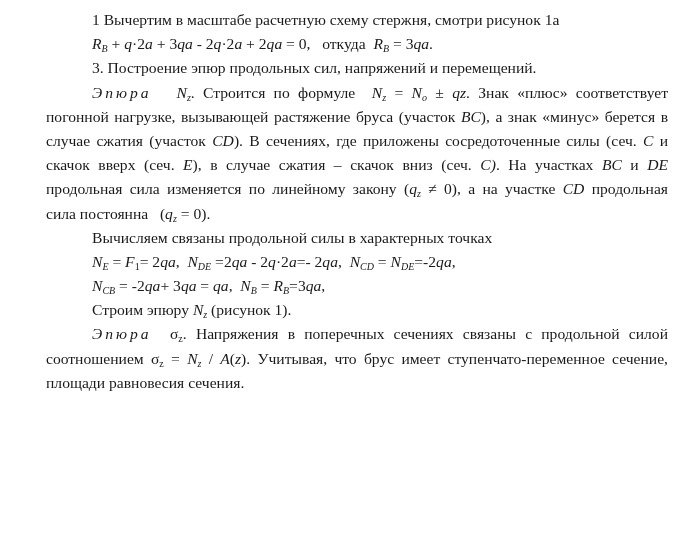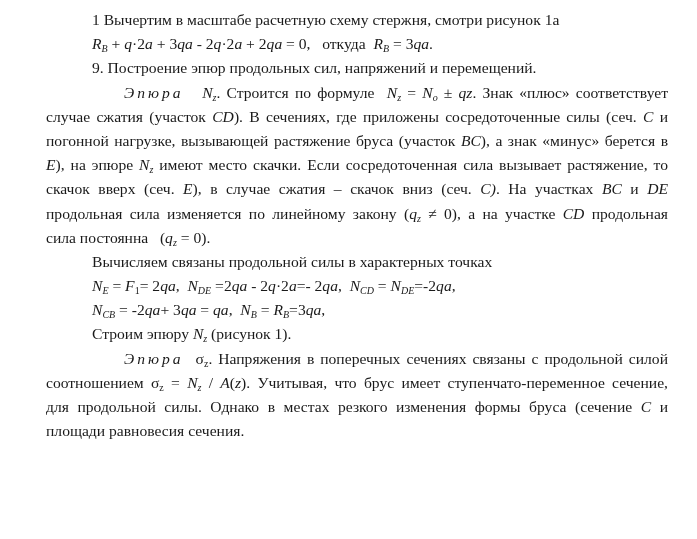--- a/index.html
+++ b/index.html
@@ -4,44 +4,42 @@
 <style>
   html, body { margin: 0; padding: 0; background: #ffffff; }
   body { width: 697px; height: 539px; overflow: hidden; position: relative;
          font-family: "Liberation Serif", "DejaVu Serif", serif; color: #1a1a1a; }
   .doc { position: absolute; left: 46px; top: 8px; width: 622px; font-size: 15.6px; line-height: 24.2px; }
   .ln { white-space: nowrap; height: 24.2px; }
   .ind { padding-left: 46px; }
   .just { text-align: justify; text-align-last: justify; white-space: normal; }
   .i { font-style: italic; }
   sub { font-size: 10px; vertical-align: -3px; line-height: 0; }
-  .sp { letter-spacing: 3px; margin-left: 32px; }
+  .sp { letter-spacing: 3px; }
 </style>
 </head>
 <body>
 
 <div class="doc">
   <div class="ln ind"><span>1 Вычертим в масштабе расчетную схему стержня, смотри рисунок 1а</span></div>
   <div class="ln ind"><span class="i">R<sub>B</sub></span> + <span class="i">q</span>·2<span class="i">a</span> + 3<span class="i">qa</span> - 2<span class="i">q</span>·2<span class="i">a</span> + 2<span class="i">qa</span> = 0,&nbsp;&nbsp;&nbsp;откуда&nbsp;&nbsp;<span class="i">R<sub>B</sub></span> = 3<span class="i">qa</span>.</div>
-  <div class="ln ind"><span>9. Построение эпюр продольных сил, напряжений и перемещений.</span></div>
+  <div class="ln ind"><span>3. Построение эпюр продольных сил, напряжений и перемещений.</span></div>
 
   <div>
     <div class="ln ind just"><span class="i sp">Эпюра</span>&nbsp;&nbsp;&nbsp;<span class="i">N<sub>z</sub></span>. Строится по формуле &nbsp;<span class="i">N<sub>z</sub></span> = <span class="i">N<sub>o</sub></span> ± <span class="i">qz</span>. Знак «плюс» соответствует</div>
+    <div class="ln just">погонной нагрузке, вызывающей растяжение бруса (участок <span class="i">BC</span>), а знак «минус» берется в</div>
     <div class="ln just">случае сжатия (участок <span class="i">CD</span>). В сечениях, где приложены сосредоточенные силы (сеч. <span class="i">C</span> и</div>
-    <div class="ln just">погонной нагрузке, вызывающей растяжение бруса (участок <span class="i">BC</span>), а знак «минус» берется в</div>
-    <div class="ln just"><span class="i">E</span>), на эпюре <span class="i">N<sub>z</sub></span> имеют место скачки. Если сосредоточенная сила вызывает растяжение, то</div>
     <div class="ln just">скачок вверх (сеч. <span class="i">E</span>), в случае сжатия – скачок вниз (сеч. <span class="i">C)</span>. На участках <span class="i">BC</span> и <span class="i">DE</span></div>
     <div class="ln just">продольная сила изменяется по линейному закону (<span class="i">q<sub>z</sub></span> ≠ 0), а на участке <span class="i">CD</span> продольная</div>
     <div class="ln">сила постоянна &nbsp;&nbsp;(<span class="i">q<sub>z</sub></span> = 0).</div>
   </div>
 
   <div class="ln ind"><span>Вычисляем связаны продольной силы в характерных точках</span></div>
   <div class="ln ind"><span class="i">N<sub>E</sub></span> = <span class="i">F</span><sub>1</sub>= 2<span class="i">qa</span>,&nbsp;&nbsp;<span class="i">N<sub>DE</sub></span> =2<span class="i">qa</span> - 2<span class="i">q</span>·2<span class="i">a</span>=- 2<span class="i">qa</span>,&nbsp;&nbsp;<span class="i">N<sub>CD</sub></span> = <span class="i">N<sub>DE</sub></span>=-2<span class="i">qa</span>,</div>
   <div class="ln ind"><span class="i">N<sub>CB</sub></span> = -2<span class="i">qa</span>+ 3<span class="i">qa</span> = <span class="i">qa</span>,&nbsp;&nbsp;<span class="i">N<sub>B</sub></span> = <span class="i">R<sub>B</sub></span>=3<span class="i">qa</span>,</div>
   <div class="ln ind">Строим эпюру <span class="i">N<sub>z</sub></span> (рисунок 1).</div>
 
   <div>
     <div class="ln ind just"><span class="i sp">Эпюра</span>&nbsp;&nbsp;σ<sub>z</sub>. Напряжения в поперечных сечениях связаны с продольной силой</div>
     <div class="ln just">соотношением σ<sub>z</sub> = <span class="i">N<sub>z</sub></span> / <span class="i">A</span>(<span class="i">z</span>). Учитывая, что брус имеет ступенчато-переменное сечение,</div>
-    <div class="ln just">для продольной силы. Однако в местах резкого изменения формы бруса (сечение <span class="i">C</span> и</div>
     <div class="ln">площади равновесия сечения.</div>
   </div>
 </div>
 
 </body></html>

